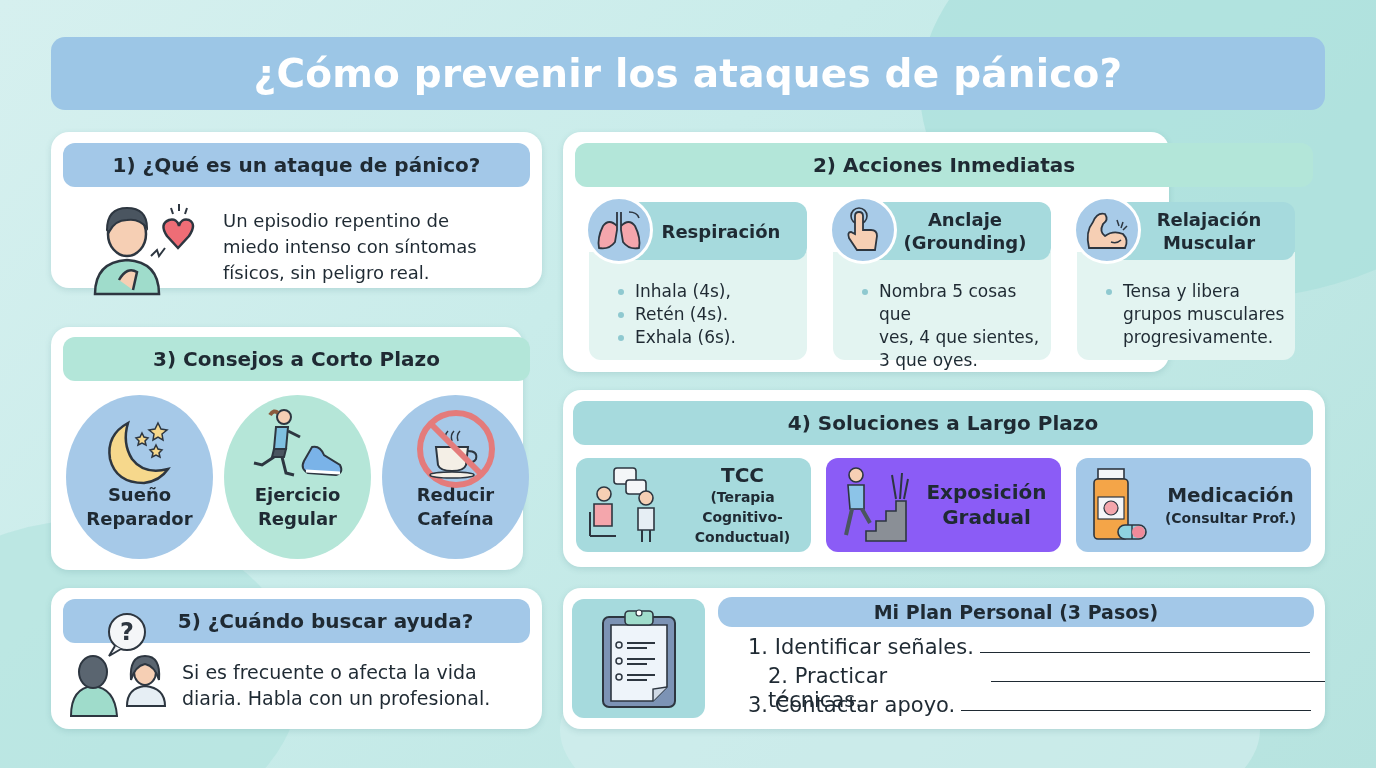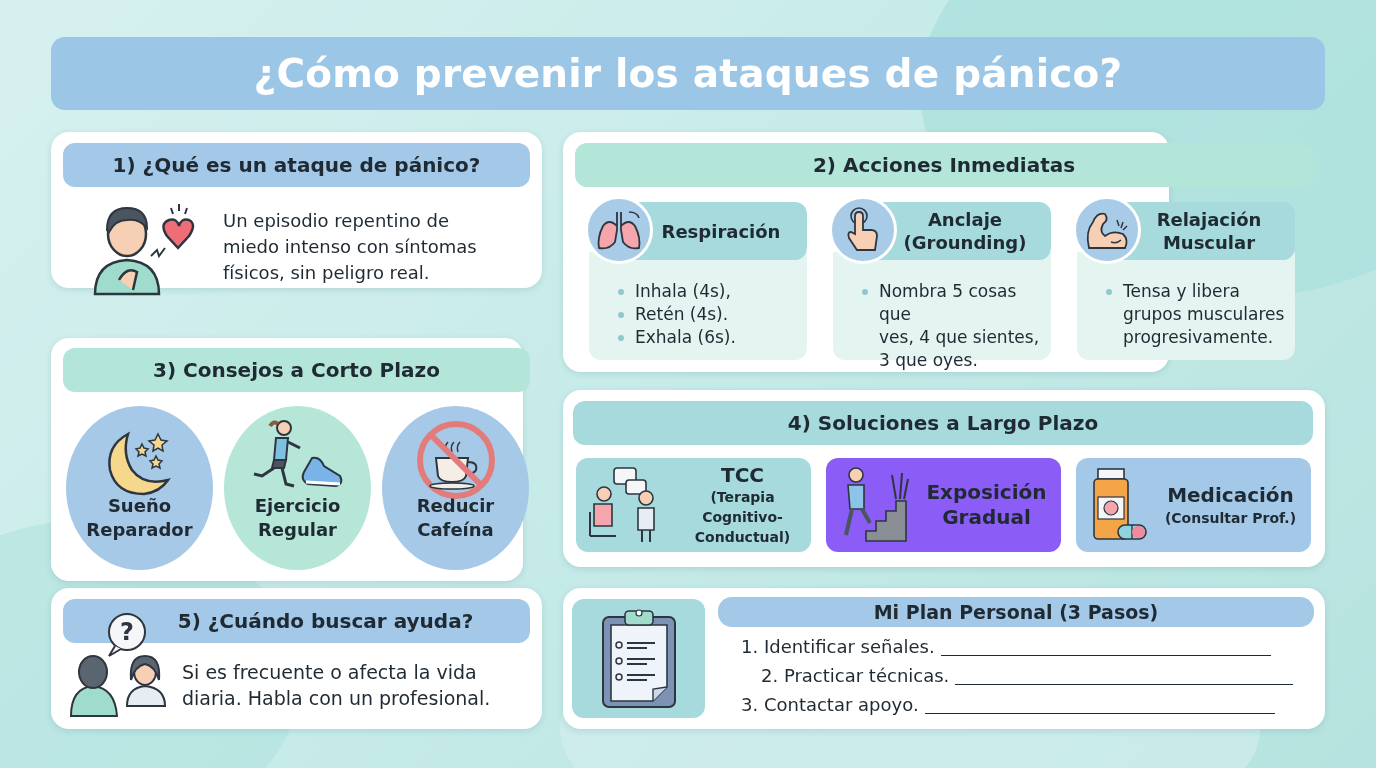--- a/index.html
+++ b/index.html
@@ -31,21 +31,21 @@
   }
   .hdr.blue { background:#a3c8e8; }
   .hdr.mint { background:#b3e6d9; }
   .hdr.teal { background:#a6dadd; }
 
   .body-text { font-size:18px; line-height:26px; color:#1f2a33; }
 
   
   #c1 { left:51px; top:132px; width:491px; height:156px; }
   
-  #c3 { left:51px; top:338px; width:472px; height:243px; }
+  #c3 { left:51px; top:327px; width:472px; height:243px; }
   .tip { position:absolute; top:68px; width:147px; height:164px; border-radius:50%;
          display:flex; flex-direction:column; align-items:center; justify-content:flex-end; padding-bottom:28px; }
   .tip .lbl { font-weight:bold; font-size:18px; line-height:24px; text-align:center; }
   .tip svg { position:absolute; top:22px; left:50%; transform:translateX(-50%); }
   
   #c5 { left:51px; top:588px; width:491px; height:141px; }
 
   
   #c2 { left:563px; top:132px; width:606px; height:240px; }
   .act { position:absolute; top:70px; width:220px; height:158px; }
@@ -58,21 +58,21 @@
   .act li { position:relative; padding-left:20px; }
   .act li.bullet::before { content:""; position:absolute; left:3px; top:9px; width:6px; height:6px; border-radius:50%; background:#8fc9d0; }
 
   
   #c4 { left:563px; top:390px; width:762px; height:177px; }
   .sol { position:absolute; top:68px; width:235px; height:94px; border-radius:12px; display:flex; align-items:center; }
   .sol .txt { flex:1; text-align:center; font-weight:bold; color:#1f2a33; }
 
   
   #c6 { left:563px; top:588px; width:762px; height:141px; }
-  .plan-line { position:absolute; left:178px; font-size:18px; line-height:24px; display:flex; align-items:center; }
+  .plan-line { position:absolute; left:185px; font-size:21px; line-height:24px; display:flex; align-items:flex-start; }
   .plan-line .rule { border-bottom:1.5px solid #1f2a33; height:18px; margin-left:6px; }
 </style>
 </head>
 <body>
 
 <div class="bg-blob1"></div>
 <div class="bg-blob2"></div>
 <div class="bg-blob3"></div>
 
 <div class="title-bar">¿Cómo prevenir los ataques de pánico?</div>

